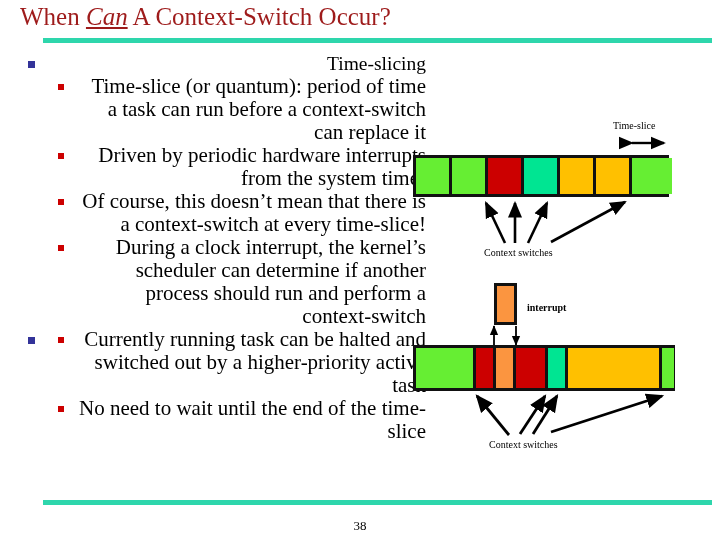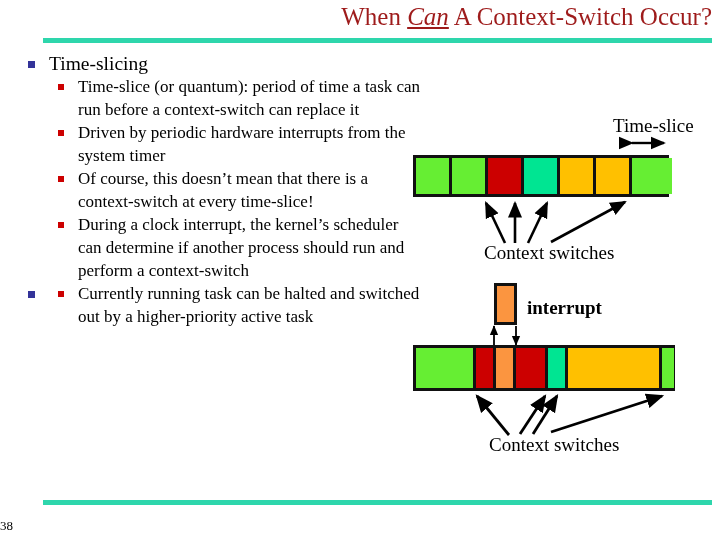--- a/index.html
+++ b/index.html
@@ -15,21 +15,21 @@
     font-family: "Liberation Serif", "DejaVu Serif", serif;
     color: #000000;
   }
 
   
   #slide-title {
     position: absolute;
     left: 20px;
     top: 2px;
     width: 692px;
-    text-align: right;
+    text-align: left;
     font-size: 25px;
     line-height: 30px;
     color: #9E1B1B;
     white-space: nowrap;
   }
   #slide-title .kw {
     font-style: italic;
     text-decoration: underline;
   }
 
@@ -43,41 +43,42 @@
   }
   #rule-top  { top: 38px; }
   #rule-bottom { top: 500px; }
 
   
   #body-list {
     position: absolute;
     left: 26px;
     top: 52px;
     width: 400px;
+    text-align: right;
   }
   .lvl1 {
     position: relative;
     padding-left: 23px;
     font-size: 19.5px;
     line-height: 23px;
     margin: 0 0 0 0;
   }
   .lvl1 > .bullet-sq {
     position: absolute;
     left: 2px;
     top: 9px;
     width: 7px;
     height: 7px;
     background: #333399;
   }
   .lvl2 {
     position: relative;
     padding-left: 28px;
     margin-left: 24px;
-    font-size: 17px;
+    font-size: 21px;
     line-height: 23px;
   }
   .lvl2 > .bullet-sq {
     position: absolute;
     left: 8px;
     top: 9px;
     width: 6px;
     height: 6px;
     background: #CC0000;
   }
@@ -87,21 +88,21 @@
     position: absolute;
     left: 0;
     top: 0;
     width: 720px;
     height: 540px;
     pointer-events: none;
   }
 
   .dia-label {
     position: absolute;
-    font-size: 19px;
+    font-size: 10px;
     line-height: 15px;
     color: #000;
     white-space: nowrap;
   }
 
   
   .timeline {
     position: absolute;
     border: 3px solid #111111;
     box-sizing: border-box;
@@ -142,21 +143,21 @@
   #label-time-slice  { left: 613px; top: 118px; }
   #label-cs-top      { left: 484px; top: 245px; }
   #label-interrupt   { left: 527px; top: 300px; font-weight: bold; }
   #label-cs-bottom   { left: 489px; top: 437px; }
 
   #page-number {
     position: absolute;
     left: 0;
     top: 518px;
     width: 720px;
-    text-align: left;
+    text-align: center;
     font-size: 13px;
     color: #000;
   }
 </style>
 </head>
 <body>
 
 <div id="slide-title">
   <span>When </span><span class="kw">Can</span><span> A Context-Switch Occur?</span>
 </div>
@@ -185,20 +186,24 @@
     <span class="bullet-sq"></span>
     <span>During a clock interrupt, the kernel’s scheduler can determine if another process should run and perform a context-switch</span>
   </div>
 
   <div class="lvl1">
     <span class="bullet-sq"></span>
   </div>
   <div class="lvl2">
     <span class="bullet-sq"></span>
     <span>Currently running task can be halted and switched out by a higher-priority active task</span>
+  </div>
+  <div class="lvl2">
+    <span class="bullet-sq"></span>
+    <span>No need to wait until the end of the time-slice</span>
   </div>
 </div>
 
 <div class="timeline" id="timeline-top">
     <div class="seg" style="background: rgb(102, 238, 51); width: 36px; flex: 0 0 36px;"></div>
     <div class="seg" style="background: rgb(102, 238, 51); width: 36px; flex: 0 0 36px;"></div>
     <div class="seg" style="background: rgb(204, 0, 0); width: 36px; flex: 0 0 36px;"></div>
     <div class="seg" style="background: rgb(0, 229, 146); width: 36px; flex: 0 0 36px;"></div>
     <div class="seg" style="background: rgb(255, 192, 0); width: 36px; flex: 0 0 36px;"></div>
     <div class="seg" style="background: rgb(255, 192, 0); width: 36px; flex: 0 0 36px;"></div>

